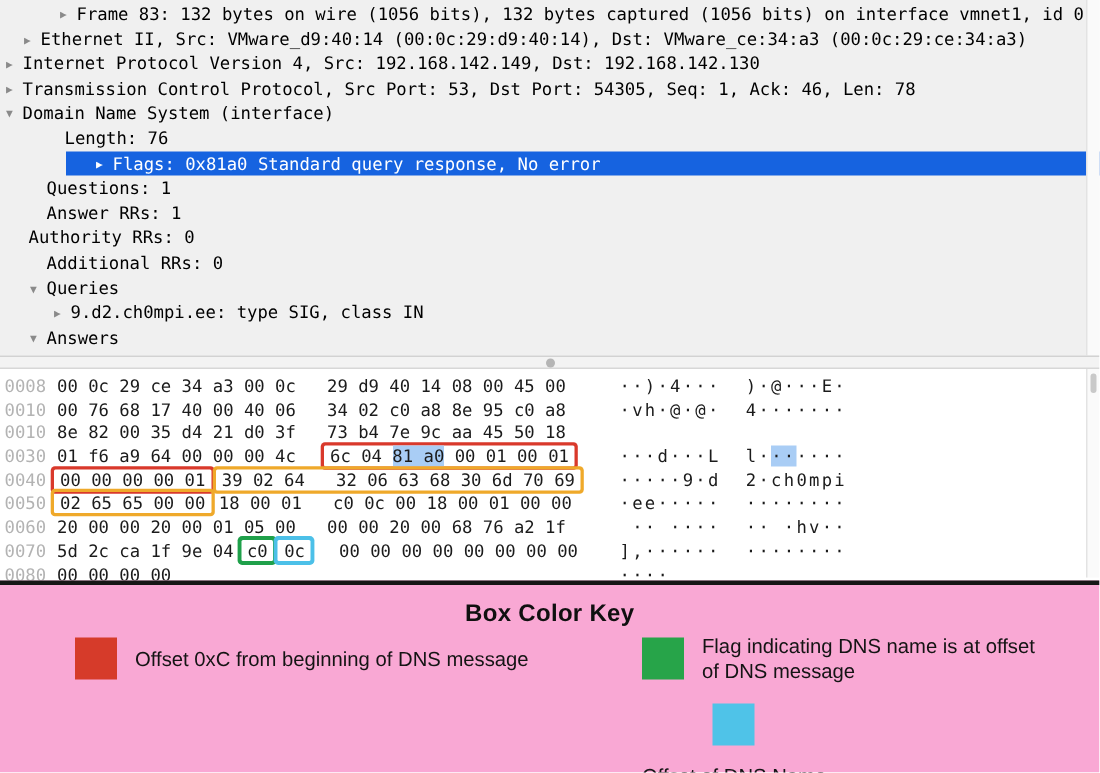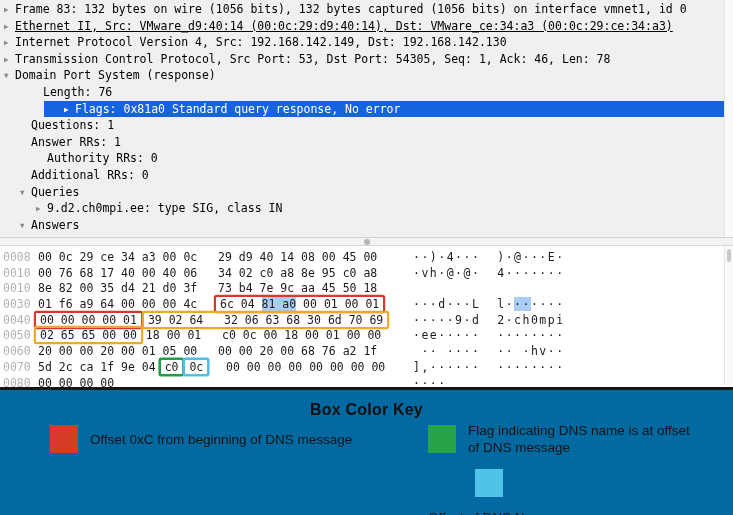--- a/index.html
+++ b/index.html
@@ -50,50 +50,50 @@
   .hascii{position:absolute;left:413px;letter-spacing:1.5px;}
   .hlsel{background:#a9cdf5;}
   .abox{padding:0 4px;margin:0 -2px;border-radius:1px;}
   .box-red{box-shadow:0 0 0 2.2px #d9392b;}
   .box-yellow{box-shadow:0 0 0 2.2px #efa92a;}
   .box-green{box-shadow:0 0 0 2.6px #1fa04a;}
   .box-cyan{box-shadow:0 0 0 2.6px #4cc0e8;}
   
   .keypanel{
     position:absolute;left:0;top:387px;width:733px;height:128px;
-    background:#0369a1;border-top:3px solid #161616;box-sizing:border-box;
+    background:#f9a8d4;border-top:3px solid #161616;box-sizing:border-box;
     font-family:"Liberation Sans","DejaVu Sans",sans-serif;
   }
   .key-title{
     margin-top:11px;text-align:center;font-size:16px;font-weight:bold;
     color:#101010;letter-spacing:.2px;
   }
   .kitem{position:absolute;display:flex;align-items:center;gap:12px;}
   .ki-0{left:50px;top:35px;}
   .ki-1{left:428px;top:32px;}
   .ki-2{left:37px;top:79px;margin-top:48px;}
   .ki-3{left:428px;top:79px;flex-direction:column;}
   .swatch{width:28px;height:28px;flex:0 0 28px;}
   .klabel{font-size:13.5px;color:#141414;white-space:nowrap;line-height:17px;}
   .klabel.wrap{white-space:normal;width:232px;}
 </style>
 </head>
 <body>
 
 <div class="tree">
-    <div class="trow" style="padding-left: 4px;"><span class="tri">▶</span><span>Frame 83: 132 bytes on wire (1056 bits), 132 bytes captured (1056 bits) on interface vmnet1, id 0</span></div>
-    <div class="trow" style="padding-left: 4px; text-decoration: underline;"><span class="tri">▶</span><span>Ethernet II, Src: VMware_d9:40:14 (00:0c:29:d9:40:14), Dst: VMware_ce:34:a3 (00:0c:29:ce:34:a3)</span></div>
+    <div class="trow" style="padding-left: 4px; margin-left: 36px;"><span class="tri">▶</span><span>Frame 83: 132 bytes on wire (1056 bits), 132 bytes captured (1056 bits) on interface vmnet1, id 0</span></div>
+    <div class="trow" style="padding-left: 16px;"><span class="tri">▶</span><span>Ethernet II, Src: VMware_d9:40:14 (00:0c:29:d9:40:14), Dst: VMware_ce:34:a3 (00:0c:29:ce:34:a3)</span></div>
     <div class="trow" style="padding-left: 4px;"><span class="tri">▶</span><span>Internet Protocol Version 4, Src: 192.168.142.149, Dst: 192.168.142.130</span></div>
     <div class="trow" style="padding-left: 4px;"><span class="tri">▶</span><span>Transmission Control Protocol, Src Port: 53, Dst Port: 54305, Seq: 1, Ack: 46, Len: 78</span></div>
-    <div class="trow" style="padding-left: 4px;"><span class="tri">▼</span><span>Domain Port System (response)</span></div>
+    <div class="trow" style="padding-left: 4px;"><span class="tri">▼</span><span>Domain Name System (interface)</span></div>
     <div class="trow" style="padding-left: 32px;"><span class="tri"></span><span>Length: 76</span></div>
     <div class="trow selected" style="padding-left: 20px;"><span class="tri">▶</span><span>Flags: 0x81a0 Standard query response, No error</span></div>
     <div class="trow" style="padding-left: 20px;"><span class="tri"></span><span>Questions: 1</span></div>
     <div class="trow" style="padding-left: 20px;"><span class="tri"></span><span>Answer RRs: 1</span></div>
-    <div class="trow" style="padding-left: 36px;"><span class="tri"></span><span>Authority RRs: 0</span></div>
+    <div class="trow" style="padding-left: 8px;"><span class="tri"></span><span>Authority RRs: 0</span></div>
     <div class="trow" style="padding-left: 20px;"><span class="tri"></span><span>Additional RRs: 0</span></div>
     <div class="trow" style="padding-left: 20px;"><span class="tri">▼</span><span>Queries</span></div>
     <div class="trow" style="padding-left: 36px;"><span class="tri">▶</span><span>9.d2.ch0mpi.ee: type SIG, class IN</span></div>
     <div class="trow" style="padding-left: 20px;"><span class="tri">▼</span><span>Answers</span></div>
   </div>
 <div class="vstrip strip-tree"></div>
 
 <div class="splitter">
   <div class="dot"></div>
 </div>

